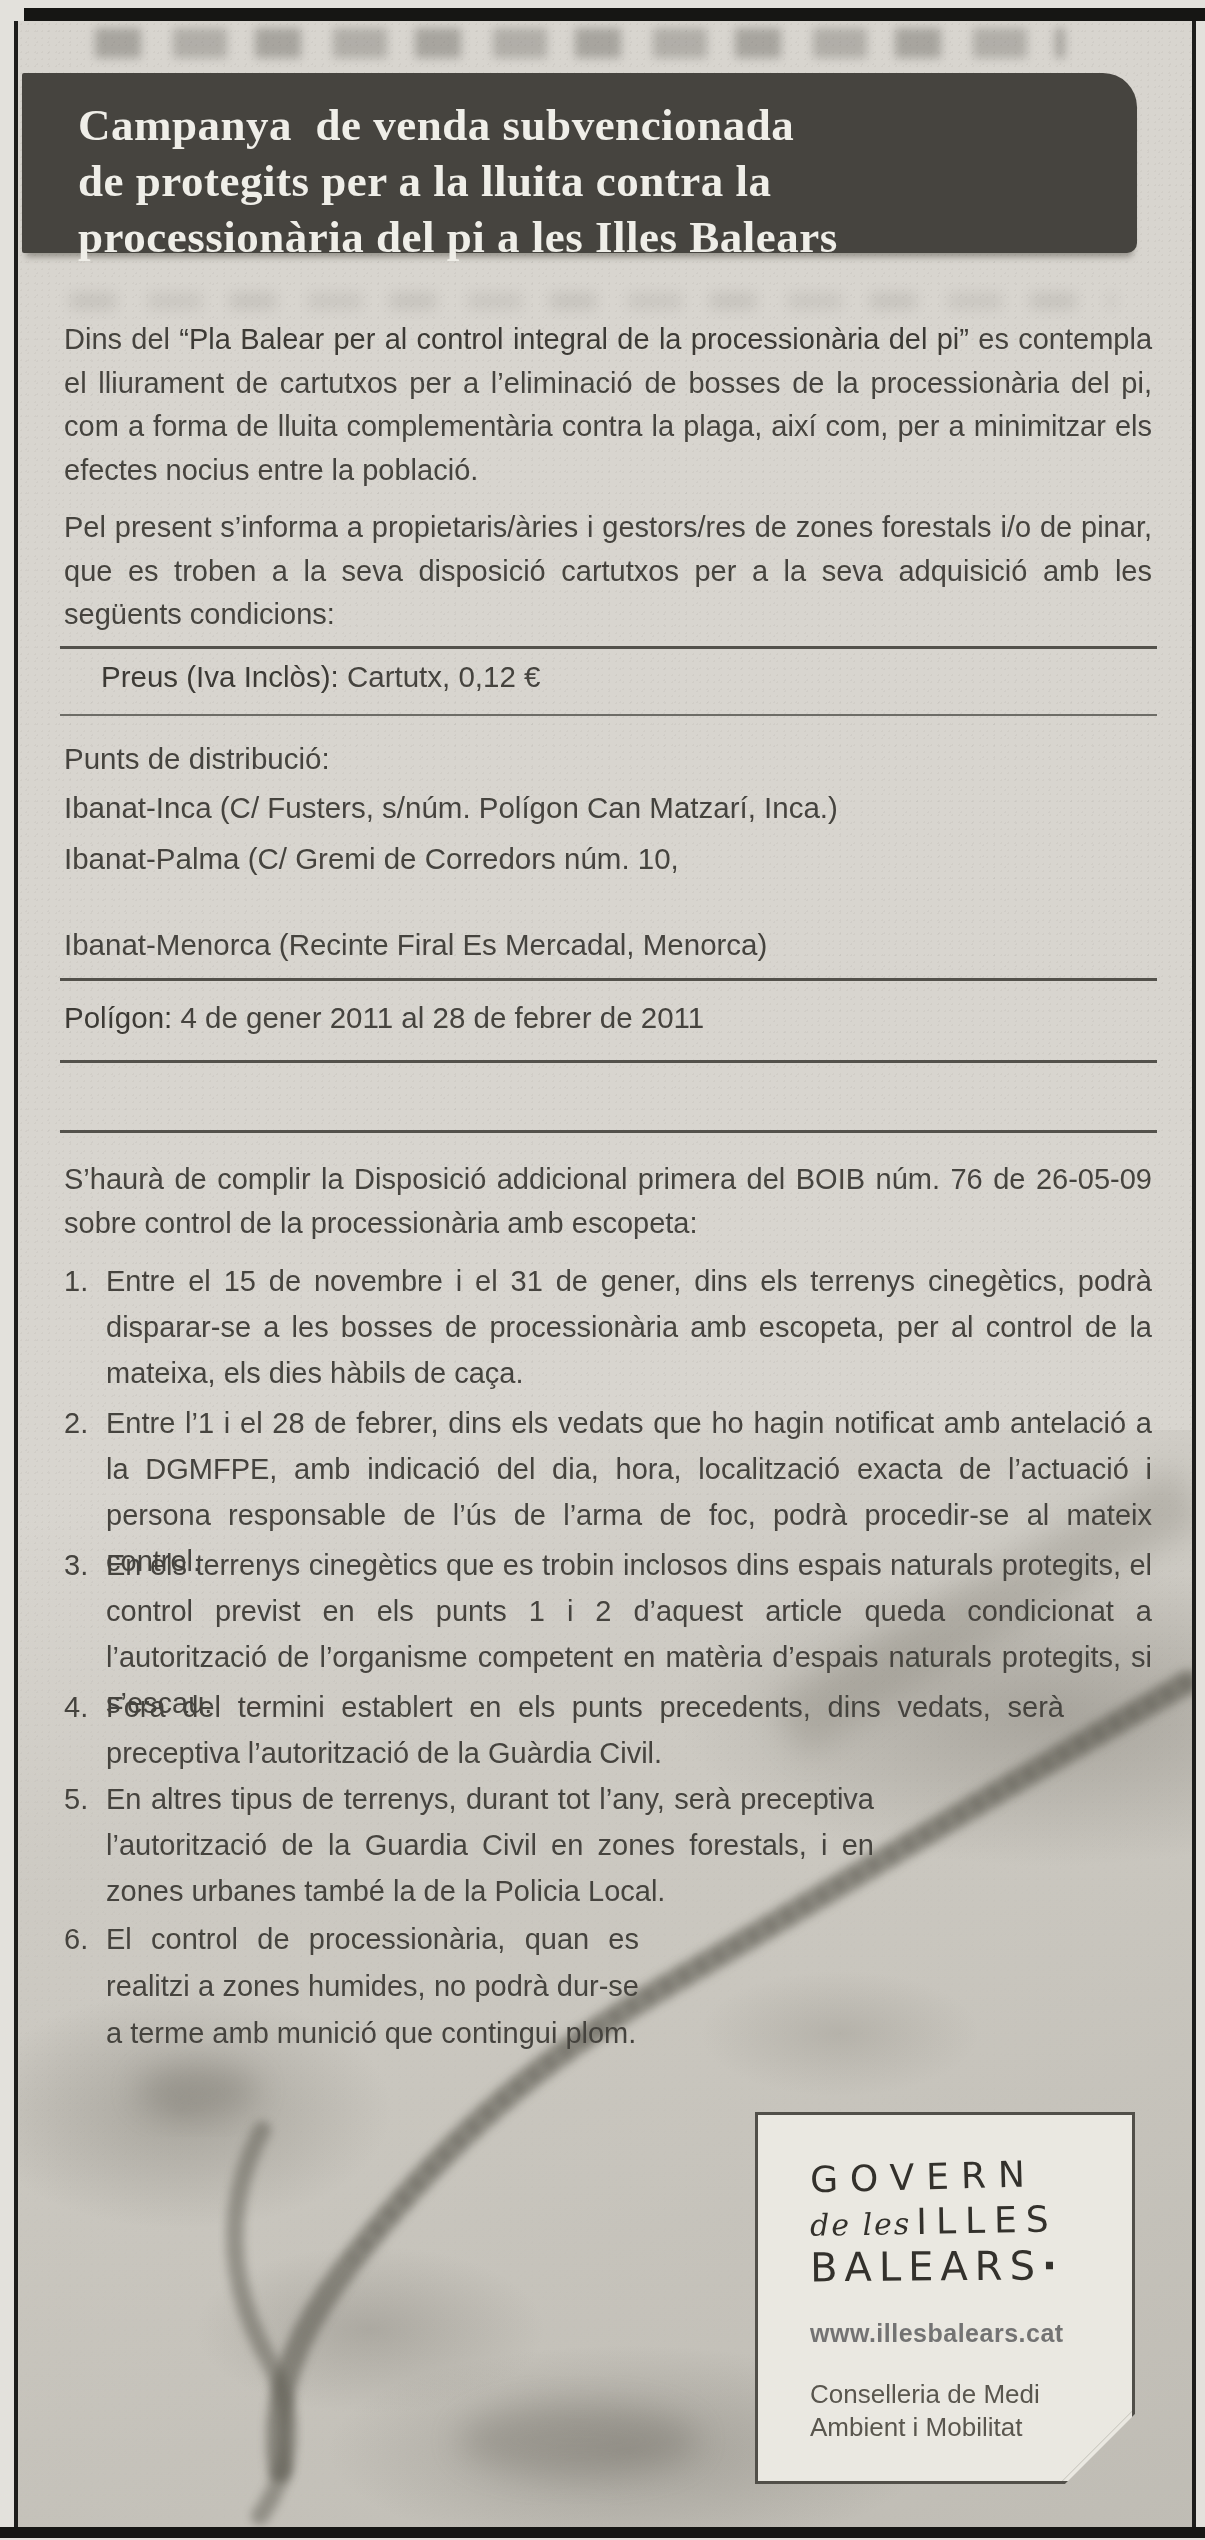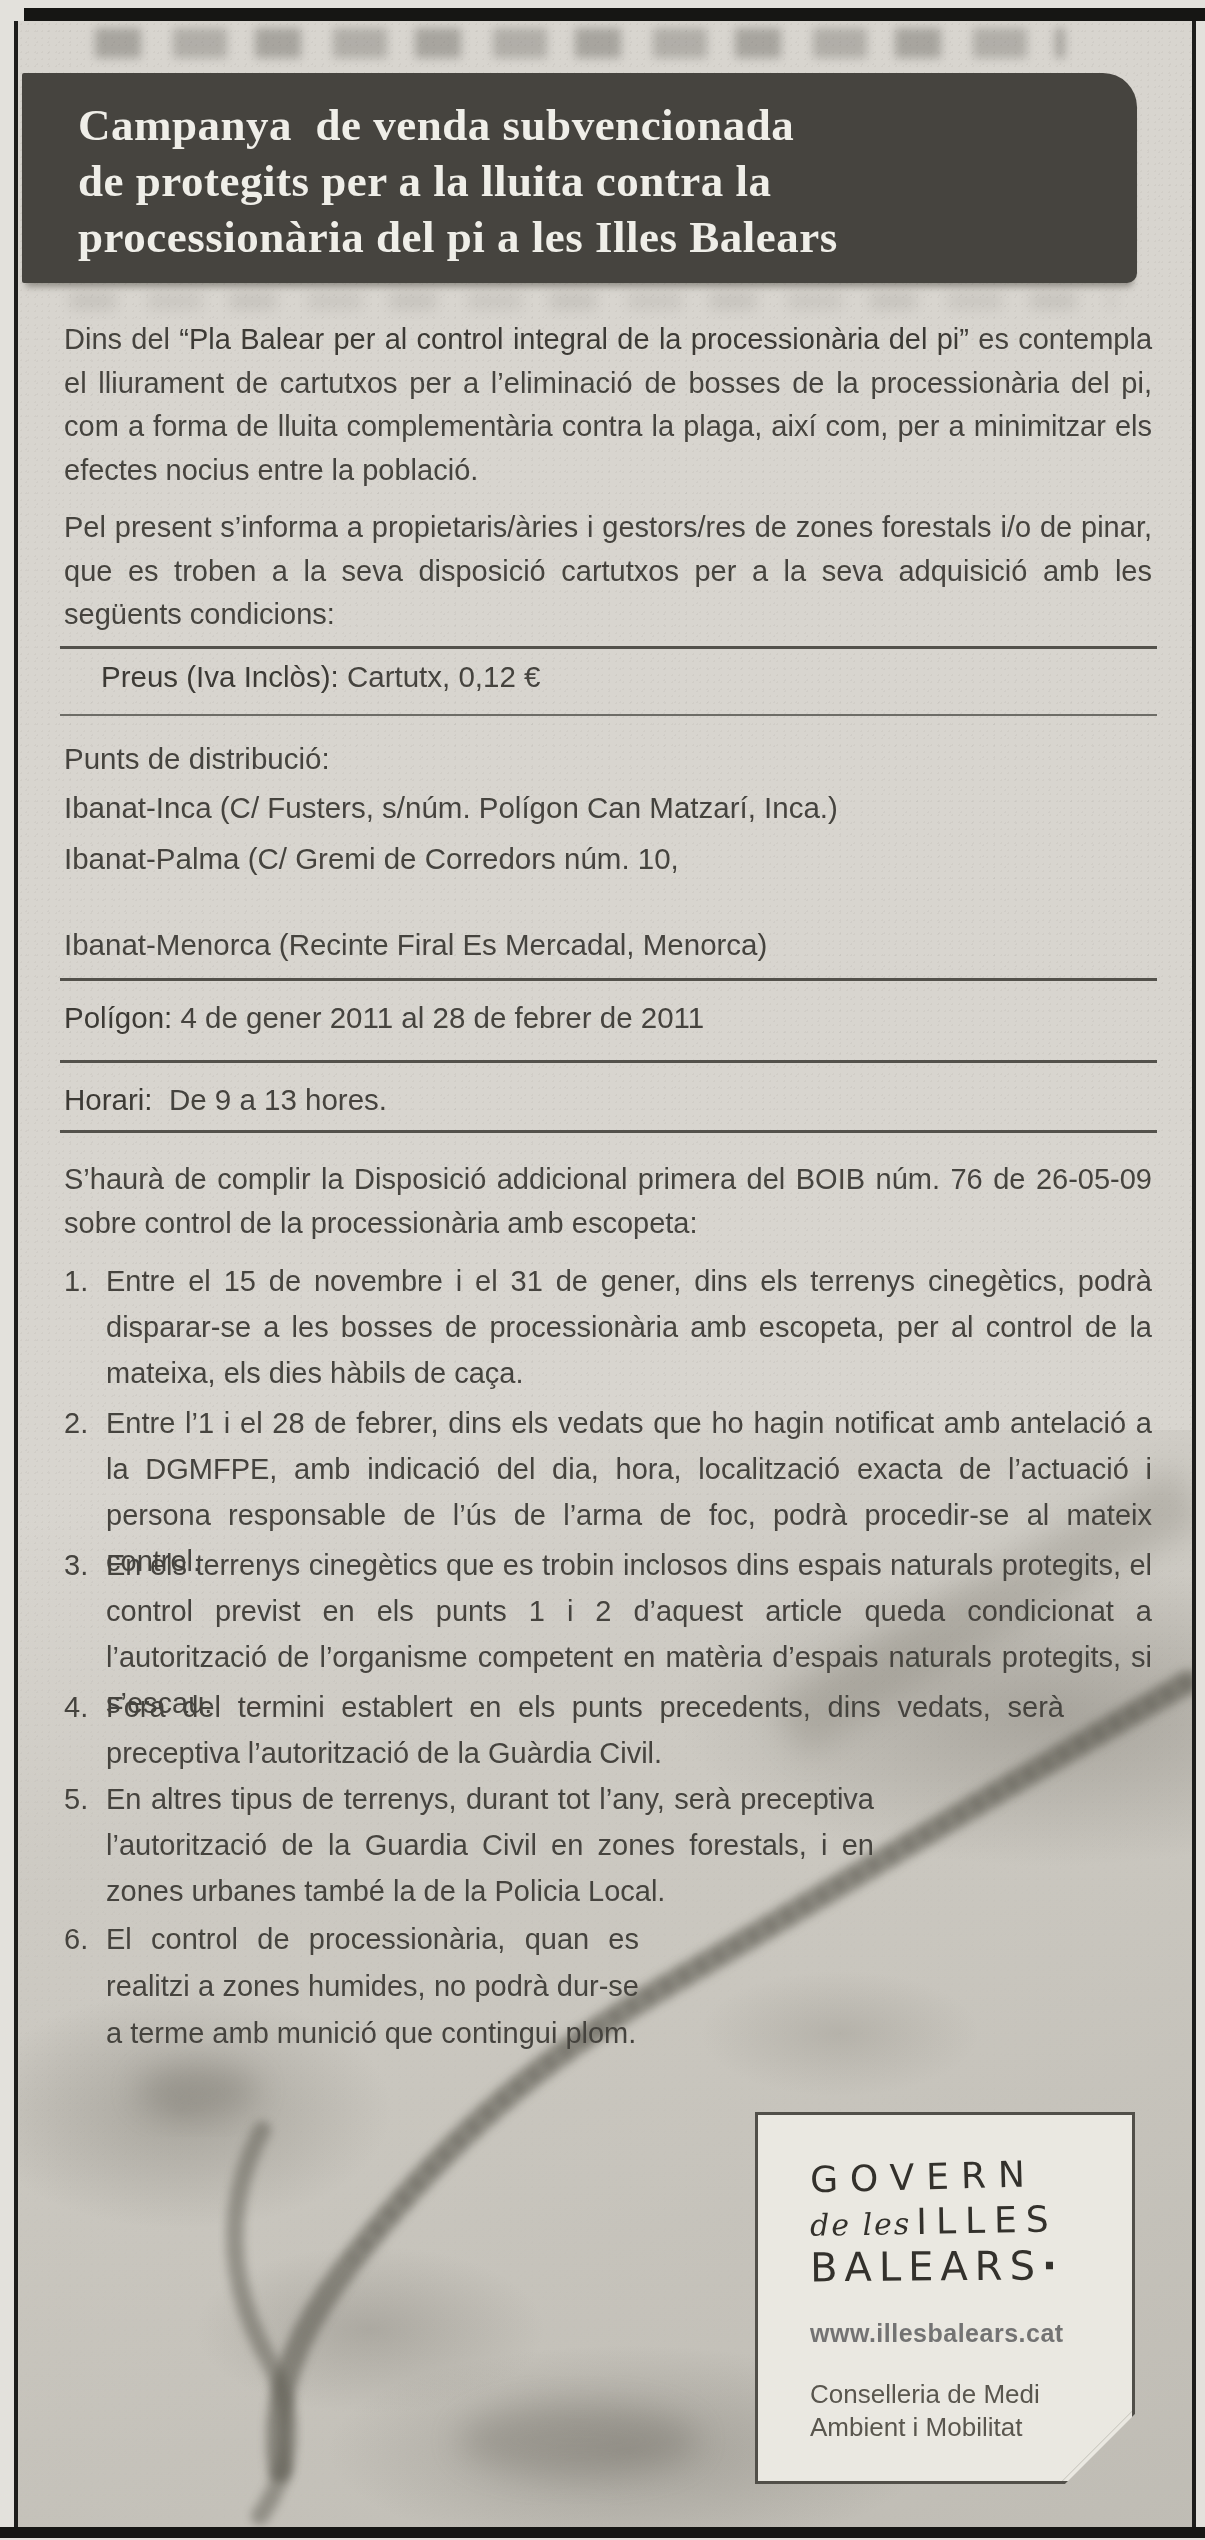--- a/index.html
+++ b/index.html
@@ -15,21 +15,21 @@
            radial-gradient(rgba(110,106,96,.07) 1px, transparent 1px),
            radial-gradient(rgba(90,88,80,.06) 1px, transparent 1px);
          background-size:7px 7px,11px 11px;
          background-position:0 0,3px 5px;}
   
   .bleed{position:absolute;filter:blur(5px);opacity:.42;pointer-events:none;
          background:repeating-linear-gradient(90deg, rgba(62,60,54,.75) 0 46px, transparent 46px 78px, rgba(62,60,54,.6) 78px 132px, transparent 132px 160px);}
   .bleed.b1{left:95px;right:140px;top:28px;height:30px;}
   .bleed.b2{left:70px;right:90px;top:293px;height:16px;opacity:.16;filter:blur(7px);}
   
-  .banner{position:absolute;left:22px;top:73px;width:1115px;height:210px;background:#46443f;
+  .banner{position:absolute;left:22px;top:73px;width:1115px;height:180px;background:#46443f;
           border-radius:2px 34px 10px 2px;box-shadow:0 8px 6px -4px rgba(96,93,86,.55);
           padding:24px 0 0 56px;box-sizing:border-box;z-index:2;}
   .banner .tl{font-family:"Liberation Serif",serif;font-weight:600;color:#efeee8;
               font-size:45px;line-height:56px;letter-spacing:.5px;white-space:pre;}
   
   .sec{position:absolute;left:64px;width:1088px;font-size:29px;line-height:43.5px;
        text-align:justify;z-index:2;color:#45433e;}
   .sec b,.lbl{font-weight:normal;color:#3c3a35;}
   .row{position:absolute;left:64px;width:1095px;font-size:29.5px;z-index:2;color:#45433e;}
   .rule{position:absolute;left:60px;width:1097px;border-top:3px solid #53514b;z-index:2;}
@@ -88,21 +88,20 @@
 
   <div class="row lbl" style="top:742px;">Punts de distribució:</div>
   <div class="row" style="top:791px;">Ibanat-Inca (C/ Fusters, s/núm. Polígon Can Matzarí, Inca.)</div>
   <div class="row" style="top:842px;">Ibanat-Palma (C/ Gremi de Corredors núm. 10,</div>
   <div class="row" style="top:928px;">Ibanat-Menorca (Recinte Firal Es Mercadal, Menorca)</div>
 
   <div class="rule" style="top:978px;"></div>
   <div class="row" style="top:1001px;"><span class="lbl">Polígon:</span><span> 4 de gener 2011 al 28 de febrer de 2011</span></div>
   <div class="rule" style="top:1060px;"></div>
 
-  <div class="row" style="top:1083px;white-space:pre-wrap;"><span class="lbl">Horari:</span><span>  De 9 a 13 hores.</span></div>
   <div class="rule" style="top:1130px;"></div>
 
   <div class="sec" style="top:1158px;">S’haurà de complir la Disposició addicional primera del BOIB núm. 76 de 26-05-09 sobre control de la processionària amb escopeta:</div>
 
   <div>
     <div class="nlist-item" style="top:1258px;width:1088px;"><span class="num">1.</span><span>Entre el 15 de novembre i el 31 de gener, dins els terrenys cinegètics, podrà disparar-se a les bosses de processionària amb escopeta, per al control de la mateixa, els dies hàbils de caça.</span></div>
     <div class="nlist-item" style="top:1400px;width:1088px;"><span class="num">2.</span><span>Entre l’1 i el 28 de febrer, dins els vedats que ho hagin notificat amb antelació a la DGMFPE, amb indicació del dia, hora, localització exacta de l’actuació i persona responsable de l’ús de l’arma de foc, podrà procedir-se al mateix control.</span></div>
     <div class="nlist-item" style="top:1542px;width:1088px;"><span class="num">3.</span><span>En els terrenys cinegètics que es trobin inclosos dins espais naturals protegits, el control previst en els punts 1 i 2 d’aquest article queda condicionat a l’autorització de l’organisme competent en matèria d’espais naturals protegits, si s’escau.</span></div>
     <div class="nlist-item" style="top:1684px;width:1000px;"><span class="num">4.</span><span>Fora del termini establert en els punts precedents, dins vedats, serà preceptiva l’autorització de la Guàrdia Civil.</span></div>
     <div class="nlist-item" style="top:1776px;width:810px;"><span class="num">5.</span><span>En altres tipus de terrenys, durant tot l’any, serà preceptiva l’autorització de la Guardia Civil en zones forestals, i en zones urbanes també la de la Policia Local.</span></div>

